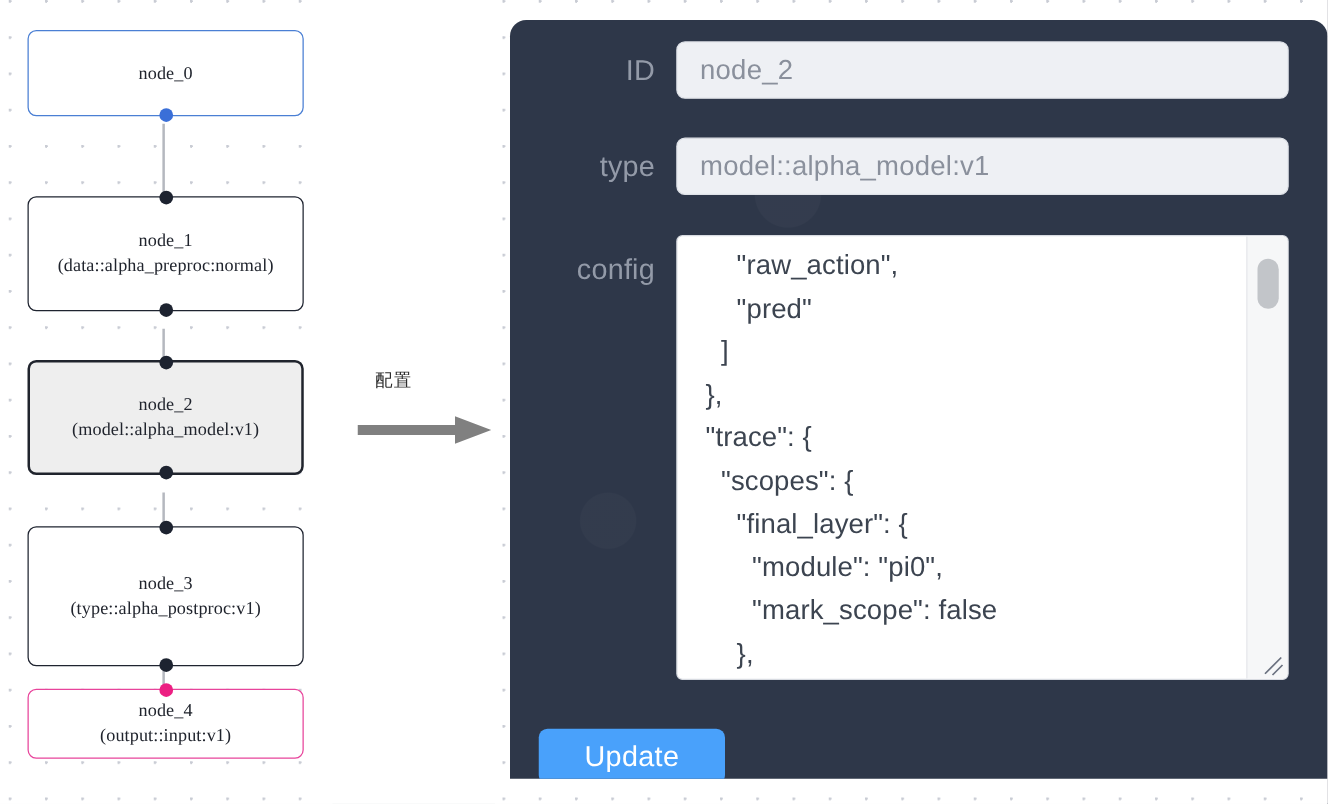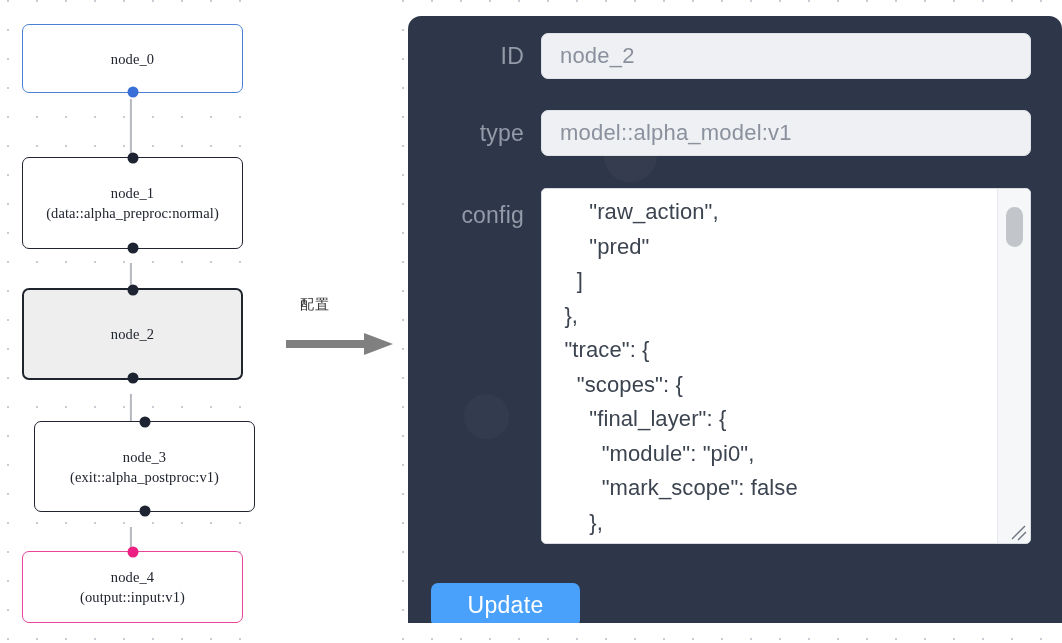--- a/index.html
+++ b/index.html
@@ -261,32 +261,33 @@
 
     <div class="node" style="left:22px;top:163px;width:221px;height:92px;">
       <span class="n-title">node_1</span>
       <span class="n-sub">(data::alpha_preproc:normal)</span>
       <span class="handle top"></span>
       <span class="handle bottom"></span>
     </div>
 
     <div class="node is-selected" style="left:22px;top:294px;width:221px;height:92px;">
       <span class="n-title">node_2</span>
+      <span class="n-sub">(model::alpha_model:v1)</span>
       <span class="handle top"></span>
       <span class="handle bottom"></span>
     </div>
 
-    <div class="node" style="left:34px;top:427px;width:221px;height:91px;">
+    <div class="node" style="left:22px;top:427px;width:221px;height:112px;">
       <span class="n-title">node_3</span>
-      <span class="n-sub">(exit::alpha_postproc:v1)</span>
+      <span class="n-sub">(type::alpha_postproc:v1)</span>
       <span class="handle top"></span>
       <span class="handle bottom"></span>
     </div>
 
-    <div class="node is-output" style="left:22px;top:557px;width:221px;height:72px;">
+    <div class="node is-output" style="left:22px;top:557px;width:221px;height:56px;">
       <span class="n-title">node_4</span>
       <span class="n-sub">(output::input:v1)</span>
       <span class="handle top pink"></span>
     </div>
   </div>
 
   <div id="arrow-group">
     <div id="arrow-caption">配置</div>
     <svg id="arrow-shape" viewBox="0 0 108 24">
       <path d="M0 8 L78 8 L78 1 L107 12 L78 23 L78 16 L0 16 Z" fill="#808080"></path>

